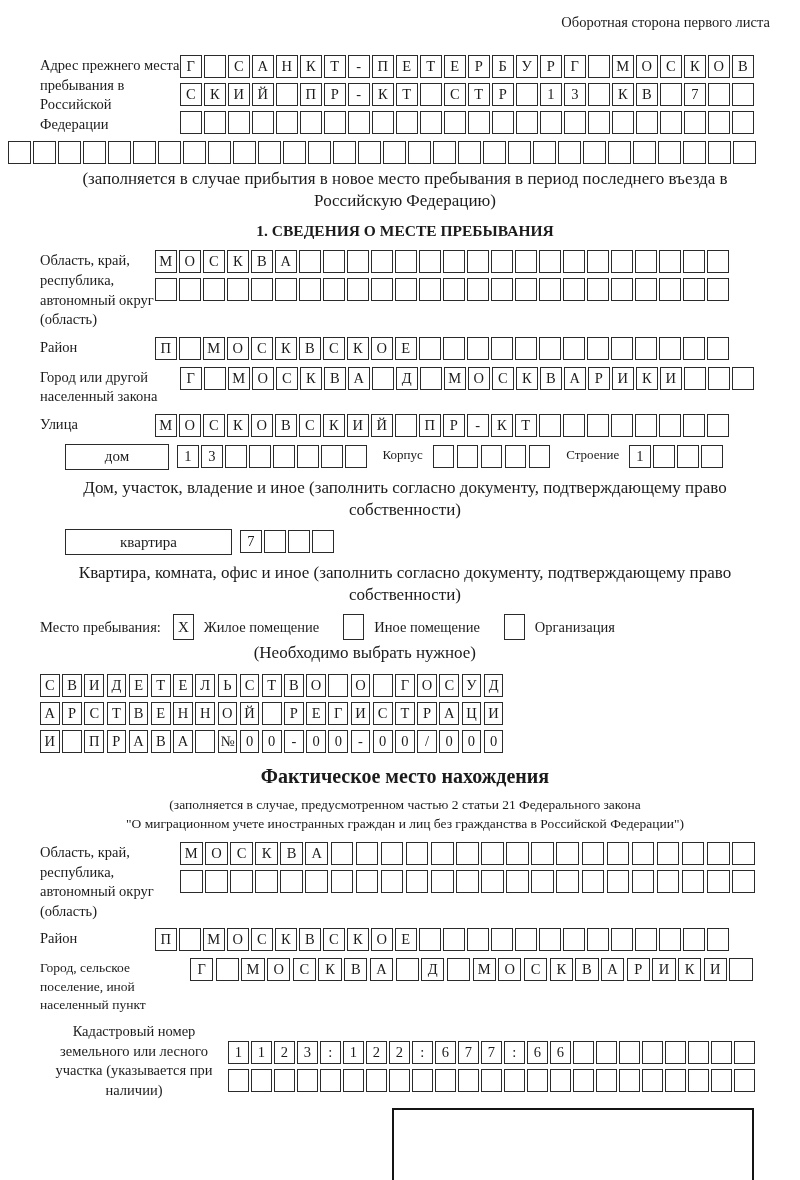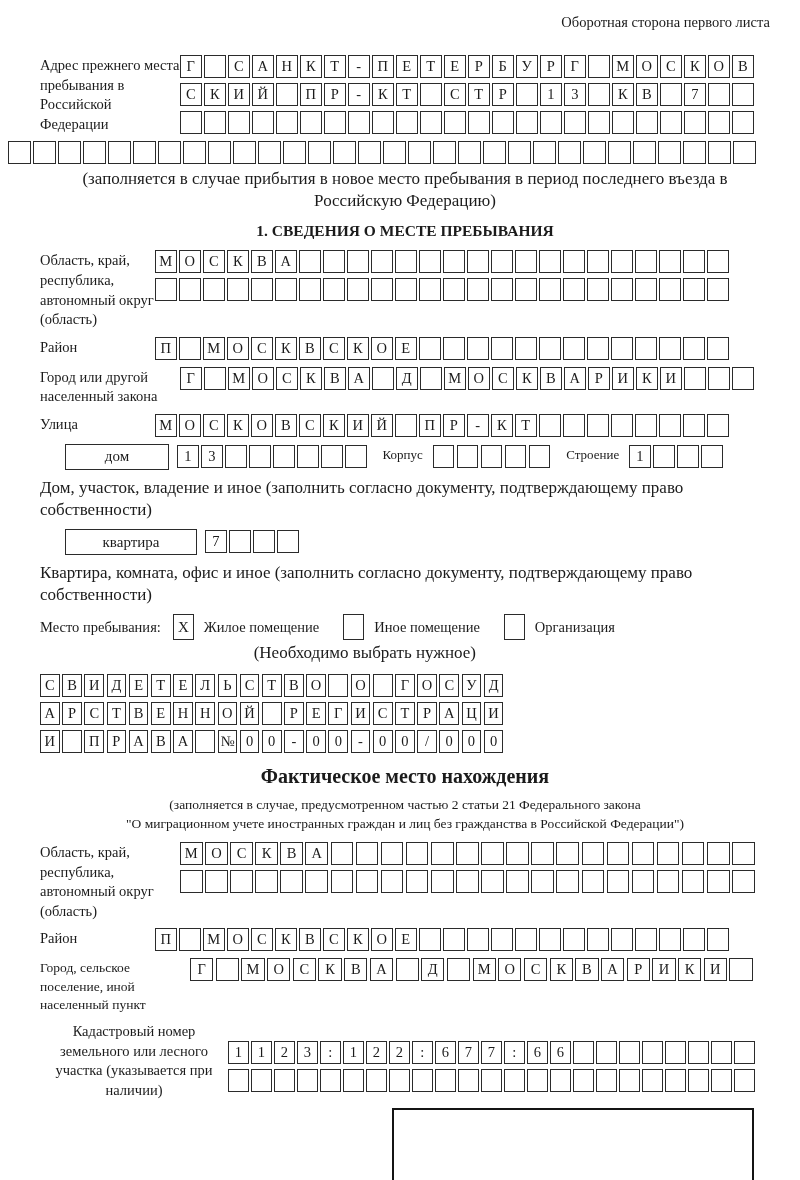--- a/index.html
+++ b/index.html
@@ -31,24 +31,24 @@
 
   .overflow-row { margin-left:-32px; margin-top:5px; margin-bottom:4px; }
 
   .small-note { font-size:17px; line-height:1.3; }
   .center { text-align:center; }
   .sec-title { font-weight:bold; font-size:15.5px; text-align:center; margin:10px 0 10px 0; }
 
   .labelbox { border:1.6px solid #2b2b2b; height:26px; display:flex; align-items:center;
               justify-content:center; font-size:15px; flex:none; }
   .dom-box { width:104px; margin-left:25px; margin-right:8px; }
-  .kv-box  { width:132px; margin-left:25px; margin-right:8px; }
+  .kv-box  { width:167px; margin-left:25px; margin-right:8px; }
   .inline-label { font-size:13px; padding:3px 10px 0 16px; flex:none; }
   .house-row .grid, .apt-row .grid { margin-top:1px; }
-  .note-under { margin:2px 0 8px 0; }
+  .note-under { margin:2px 0 8px 0;text-align:center; }
 
   .stay-row { align-items:center; margin-top:4px; margin-bottom:2px; }
   .stay-label { font-size:14.5px; margin-right:12px; }
   .cb { width:21px; height:26px; border:1.6px solid #2b2b2b; display:flex; align-items:center;
         justify-content:center; font-size:15px; flex:none; }
   .opt-label { font-size:14.5px; margin:0 24px 0 10px; }
   .choose-note { width:55%; margin-left:17%; text-align:center; margin-bottom:10px; }
 
   .fact-title { font-weight:bold; font-size:20px; text-align:center; margin:12px 0 8px 0; }
   .fact-note { font-size:13.5px; text-align:center; line-height:1.4; margin-bottom:8px; }

